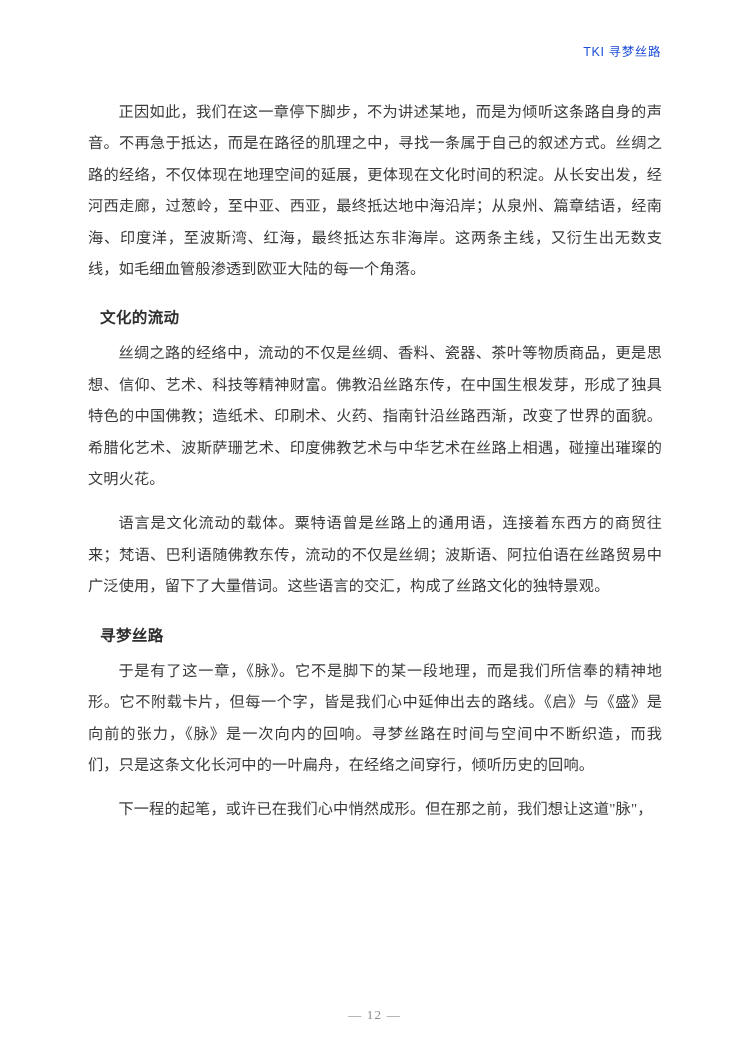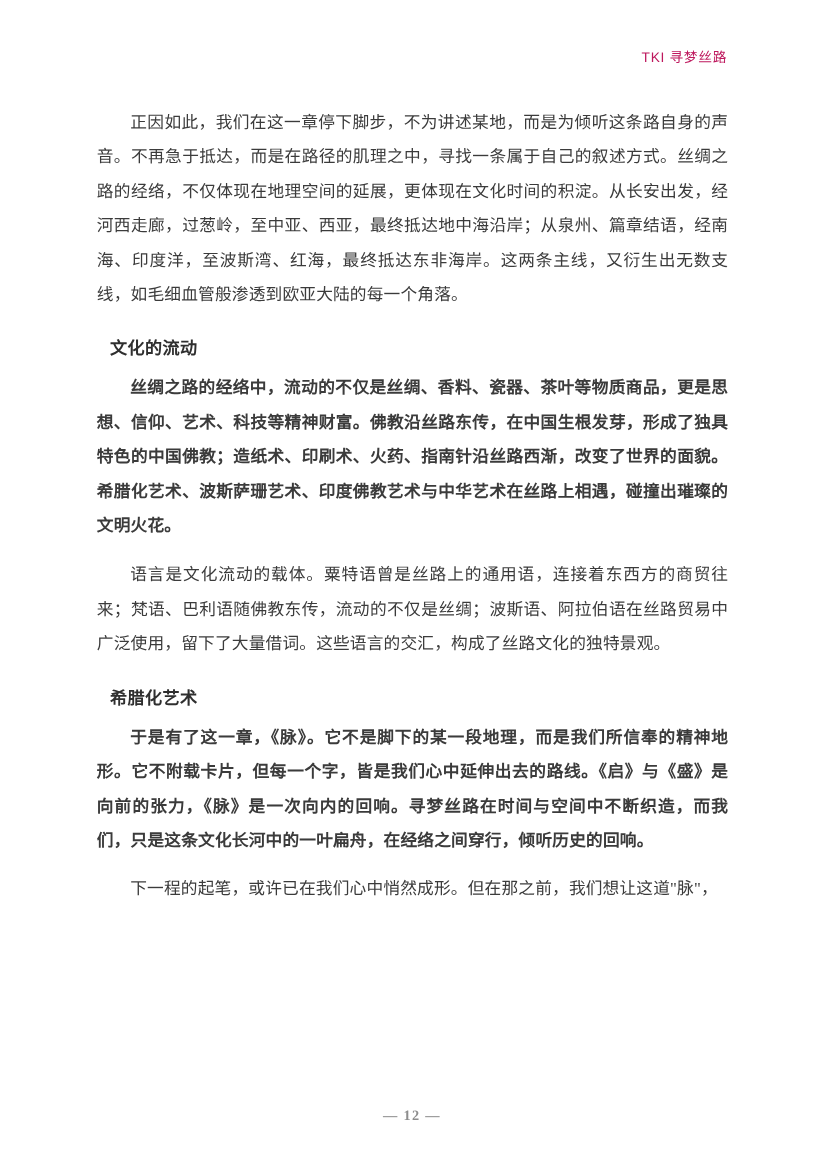--- a/index.html
+++ b/index.html
@@ -29,21 +29,21 @@
     height: 20px;
     display: flex;
     justify-content: flex-end;
     align-items: center;
   }
 
   .running-header .hdr-text {
     font-family: "Liberation Sans", "DejaVu Sans", sans-serif;
     font-size: 12.5px;
     letter-spacing: 0.6px;
-    color: #be185d;
+    color: #1d4ed8;
     white-space: nowrap;
   }
 
   
   .content {
     position: absolute;
     top: 96px;
     left: 88px;
     width: 574px;
   }
@@ -71,30 +71,29 @@
     margin: 0;
     font-family: "Liberation Sans", "DejaVu Sans", sans-serif;
     font-size: 15.6px;
     font-weight: bold;
     line-height: 24px;
     color: #2f2f2f;
     letter-spacing: 0.3px;
   }
 
   .block-gap-before-heading { margin-top: 22px; margin-left: 12px; }
-  .block-gap-after-heading  { margin-top: 7px; font-weight: bold; }
+  .block-gap-after-heading  { margin-top: 7px; }
 
   
   .page-footer {
     position: absolute;
     left: 0;
     right: 0;
     bottom: 36px;
     text-align: center;
-    font-weight: bold;
   }
 
   .page-footer .folio {
     font-family: "Liberation Serif", "DejaVu Serif", serif;
     font-size: 13px;
     color: #8d8d8d;
     letter-spacing: 1.2px;
   }
 </style>
 </head>
@@ -111,21 +110,21 @@
 
     <p class="para indent">正因如此，我们在这一章停下脚步，不为讲述某地，而是为倾听这条路自身的声音。不再急于抵达，而是在路径的肌理之中，寻找一条属于自己的叙述方式。丝绸之路的经络，不仅体现在地理空间的延展，更体现在文化时间的积淀。从长安出发，经河西走廊，过葱岭，至中亚、西亚，最终抵达地中海沿岸；从泉州、篇章结语，经南海、印度洋，至波斯湾、红海，最终抵达东非海岸。这两条主线，又衍生出无数支线，如毛细血管般渗透到欧亚大陆的每一个角落。</p>
 
     <h2 class="heading block-gap-before-heading">文化的流动</h2>
 
     <p class="para indent block-gap-after-heading">丝绸之路的经络中，流动的不仅是丝绸、香料、瓷器、茶叶等物质商品，更是思想、信仰、艺术、科技等精神财富。佛教沿丝路东传，在中国生根发芽，形成了独具特色的中国佛教；造纸术、印刷术、火药、指南针沿丝路西渐，改变了世界的面貌。希腊化艺术、波斯萨珊艺术、印度佛教艺术与中华艺术在丝路上相遇，碰撞出璀璨的文明火花。</p>
 
     <p class="para indent">语言是文化流动的载体。粟特语曾是丝路上的通用语，连接着东西方的商贸往来；梵语、巴利语随佛教东传，流动的不仅是丝绸；波斯语、阿拉伯语在丝路贸易中广泛使用，留下了大量借词。这些语言的交汇，构成了丝路文化的独特景观。</p>
 
 
-    <h2 class="heading block-gap-before-heading">希腊化艺术</h2>
+    <h2 class="heading block-gap-before-heading">寻梦丝路</h2>
 
     <p class="para indent block-gap-after-heading">于是有了这一章，《脉》。它不是脚下的某一段地理，而是我们所信奉的精神地形。它不附载卡片，但每一个字，皆是我们心中延伸出去的路线。《启》与《盛》是向前的张力，《脉》是一次向内的回响。寻梦丝路在时间与空间中不断织造，而我们，只是这条文化长河中的一叶扁舟，在经络之间穿行，倾听历史的回响。</p>
 
     <p class="para indent">下一程的起笔，或许已在我们心中悄然成形。但在那之前，我们想让这道"脉"，</p>
 
   </div>
 
   <div class="page-footer">
     <span class="folio">— 12 —</span>
   </div>

